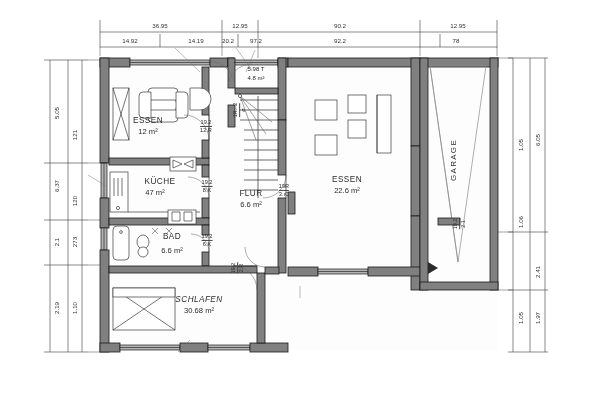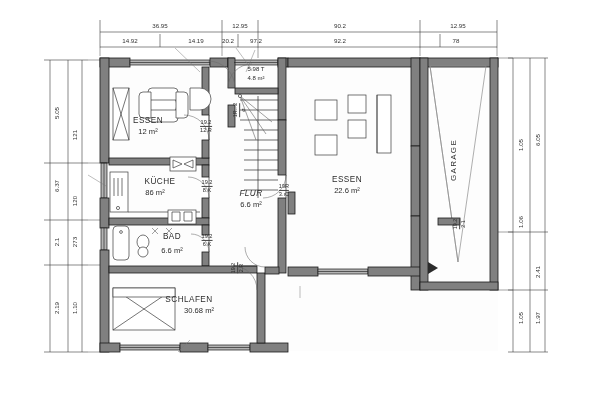--- a/index.html
+++ b/index.html
@@ -377,29 +377,29 @@
   <div class="txt dim-v" style="left:520px; top:222px;">1.06</div>
   <div class="txt dim-v" style="left:520px; top:318px;">1.05</div>
   <div class="txt dim-v" style="left:537px; top:140px;">6.05</div>
   <div class="txt dim-v" style="left:537px; top:272px;">2.41</div>
   <div class="txt dim-v" style="left:537px; top:318px;">1.97</div>
 
   <div class="txt room-name" style="left:148px; top:116px;">ESSEN</div>
   <div class="txt room-area" style="left:148px; top:127px;">12 m²</div>
 
   <div class="txt room-name" style="left:160px; top:177px;">KÜCHE</div>
-  <div class="txt room-area" style="left:155px; top:188px;">86 m²</div>
+  <div class="txt room-area" style="left:155px; top:188px;">47 m²</div>
 
   <div class="txt room-name" style="left:172px; top:232px;">BAD</div>
   <div class="txt room-area" style="left:172px; top:246px;">6.6 m²</div>
 
-  <div class="txt room-name" style="left:189px; top:295px;">SCHLAFEN</div>
+  <div class="txt room-name" style="left:199px; top:295px;font-style:italic;">SCHLAFEN</div>
   <div class="txt room-area" style="left:199px; top:306px;">30.68 m²</div>
 
-  <div class="txt room-name" style="left:251px; top:189px;font-style:italic;">FLUR</div>
+  <div class="txt room-name" style="left:251px; top:189px;">FLUR</div>
   <div class="txt room-area" style="left:251px; top:200px;">6.6 m²</div>
 
   <div class="txt room-name" style="left:347px; top:175px;">ESSEN</div>
   <div class="txt room-area" style="left:347px; top:186px;">22.6 m²</div>
 
   <div class="txt garage-label" style="left:453px; top:160px;">GARAGE</div>
 
   <div class="txt small-room" style="left:256px; top:66px;">5.98 T</div>
   <div class="txt small-room" style="left:256px; top:75px;">4.8  m²</div>
 

